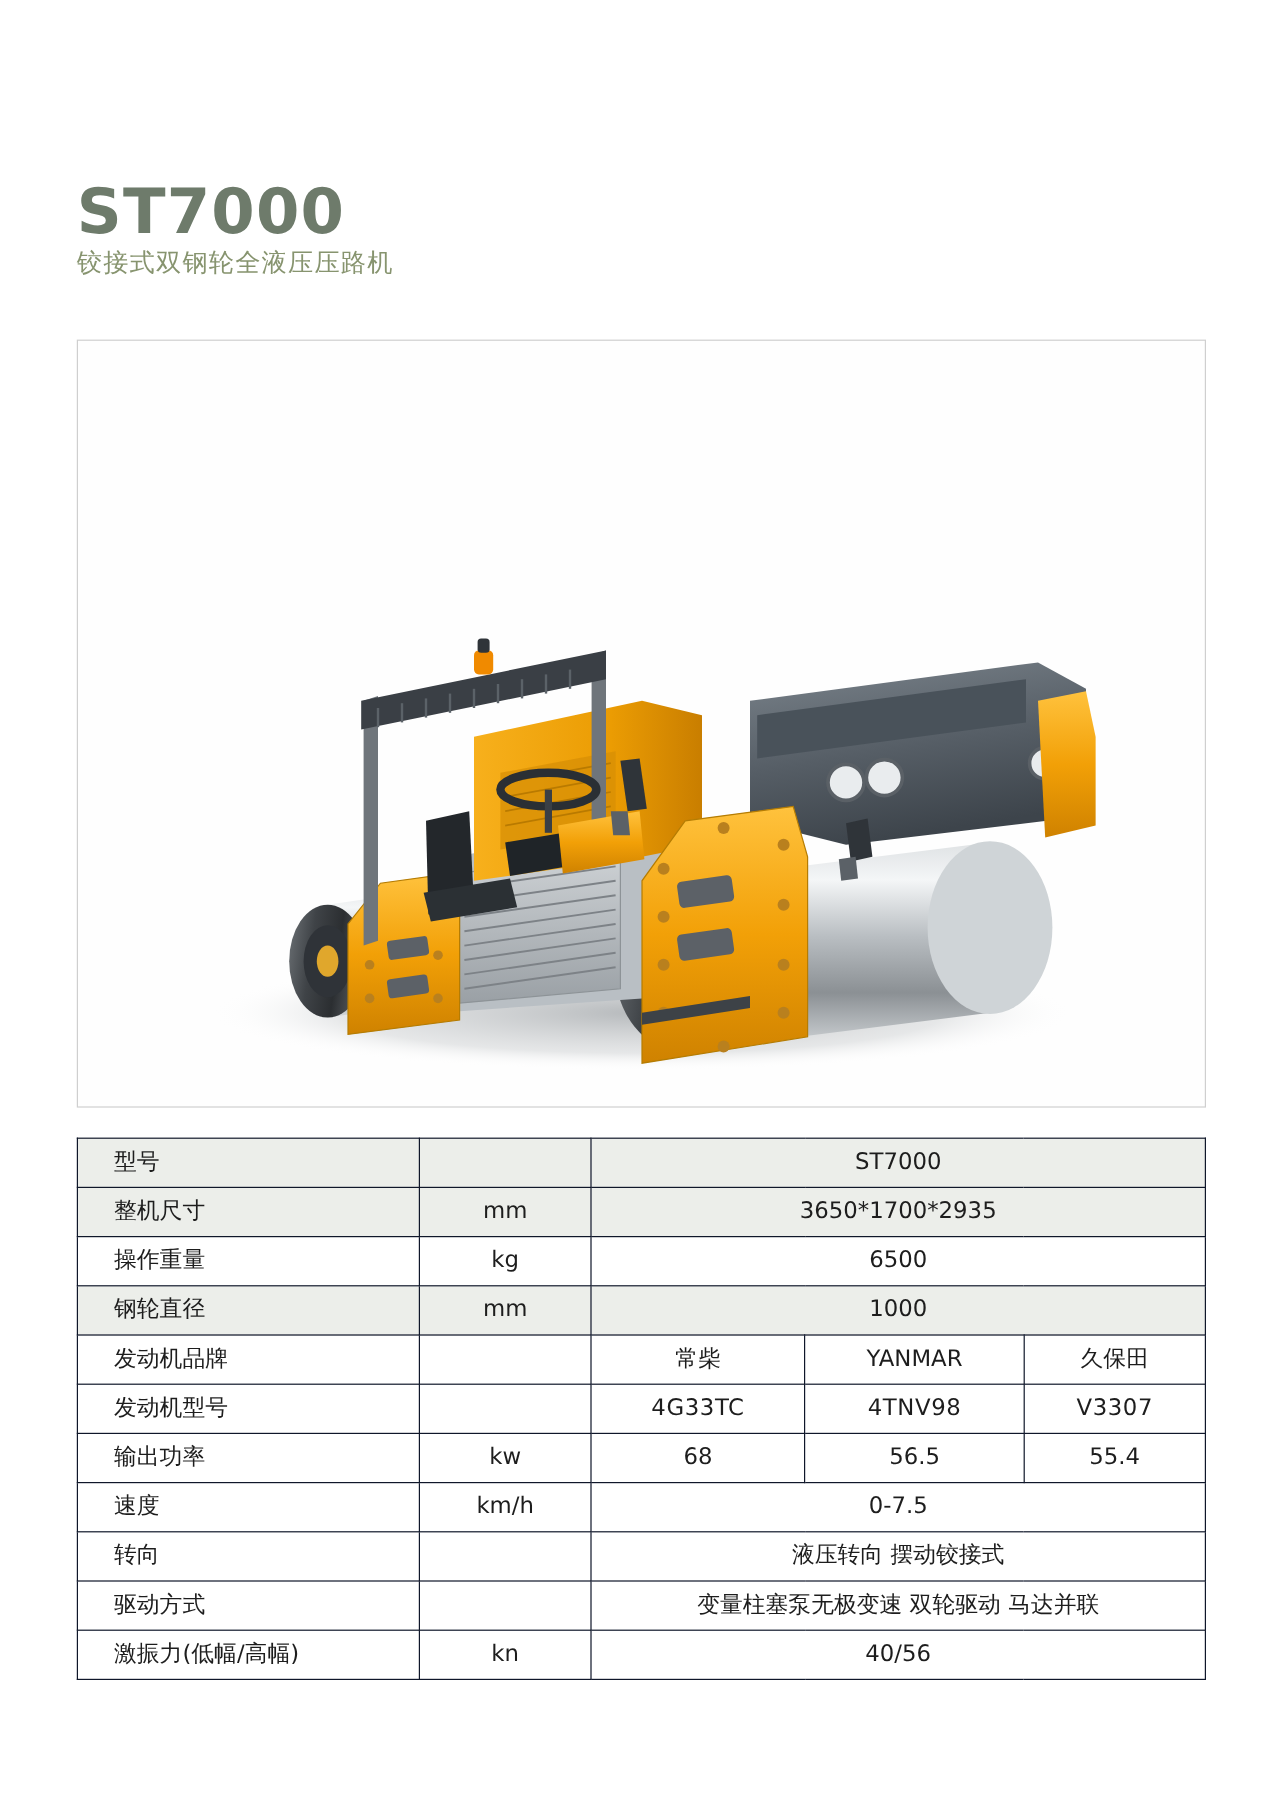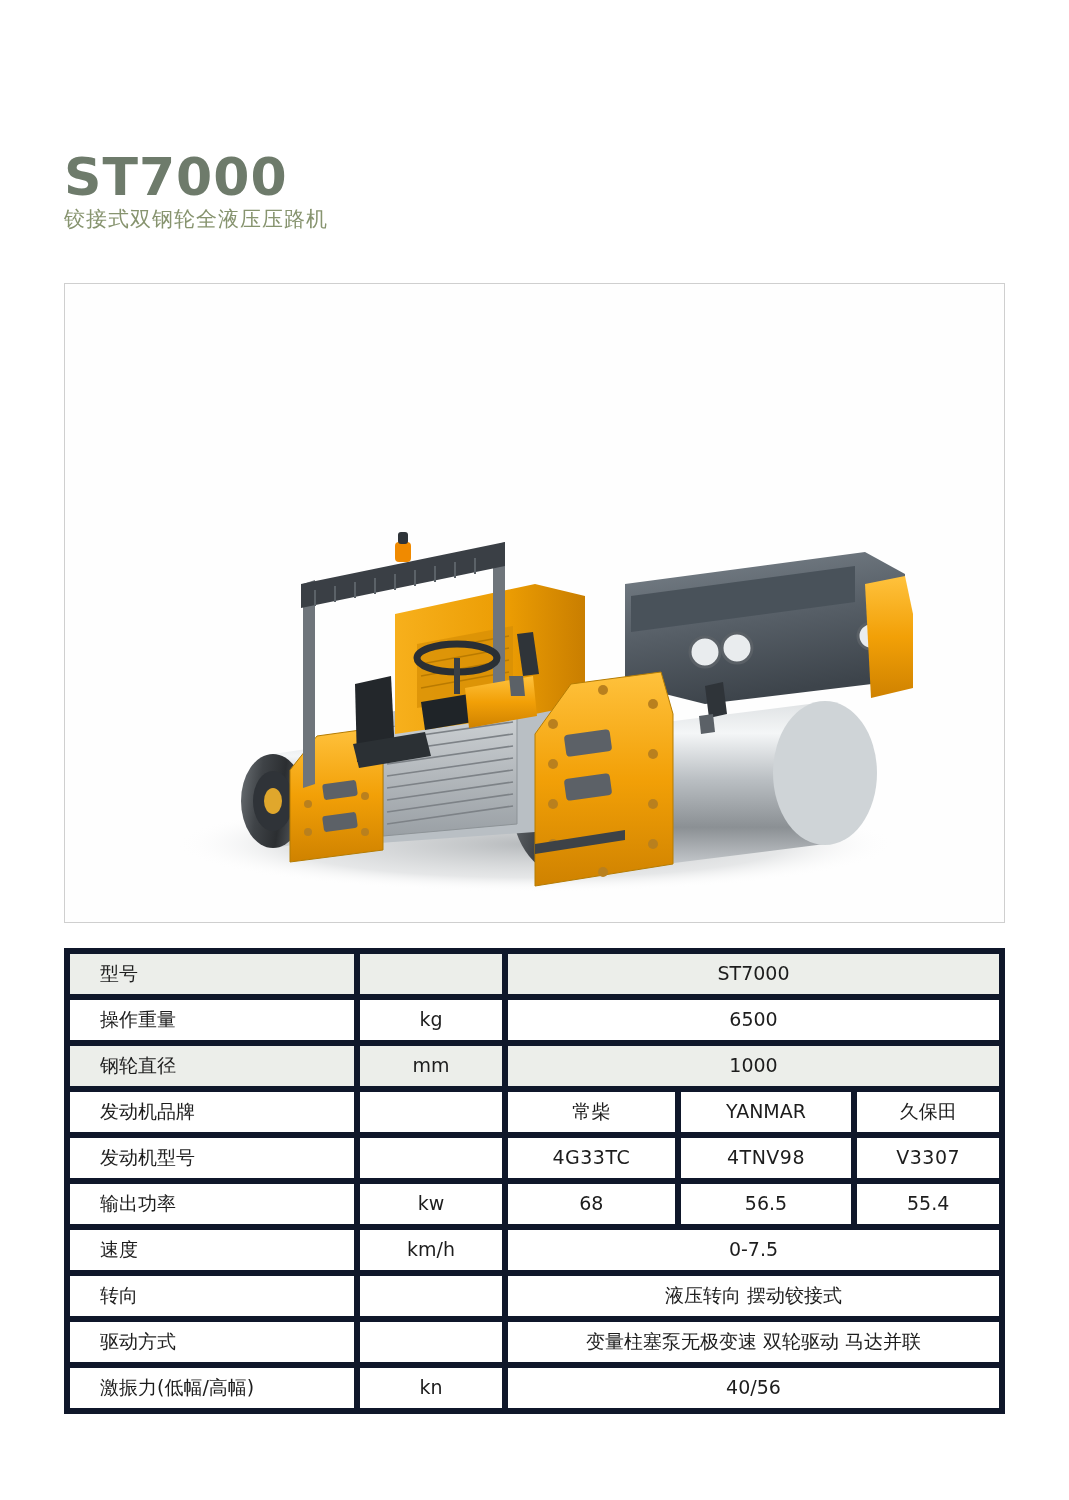--- a/index.html
+++ b/index.html
@@ -68,21 +68,21 @@
     position: absolute;
     left: 64px;
     top: 948px;
     width: 941px;
     border-collapse: collapse;
     font-size: 19px;
     font-family: "DejaVu Sans", sans-serif;
     color: #1d1d1d;
   }
   .spec-table td {
-    border: 6px solid #0f172a;
+    border: 1px solid #0f172a;
     padding: 5px 6px;
     text-align: center;
     vertical-align: middle;
     line-height: 1.45;
     height: 30px;
   }
   .spec-table tr.shaded td {
     background: #eceeea;
   }
   .col-name {
@@ -293,20 +293,25 @@
     </div>
   </div>
 
   <table class="spec-table">
     <tbody>
       <tr class="shaded">
         <td class="col-name">型号</td>
         <td class="col-unit"></td>
         <td class="val" colspan="3">ST7000</td>
       </tr>
+      <tr class="shaded">
+        <td class="col-name">整机尺寸</td>
+        <td class="col-unit">mm</td>
+        <td class="val num" colspan="3">3650*1700*2935</td>
+      </tr>
       <tr>
         <td class="col-name">操作重量</td>
         <td class="col-unit">kg</td>
         <td class="val num" colspan="3">6500</td>
       </tr>
       <tr class="shaded">
         <td class="col-name">钢轮直径</td>
         <td class="col-unit">mm</td>
         <td class="val num" colspan="3">1000</td>
       </tr>

